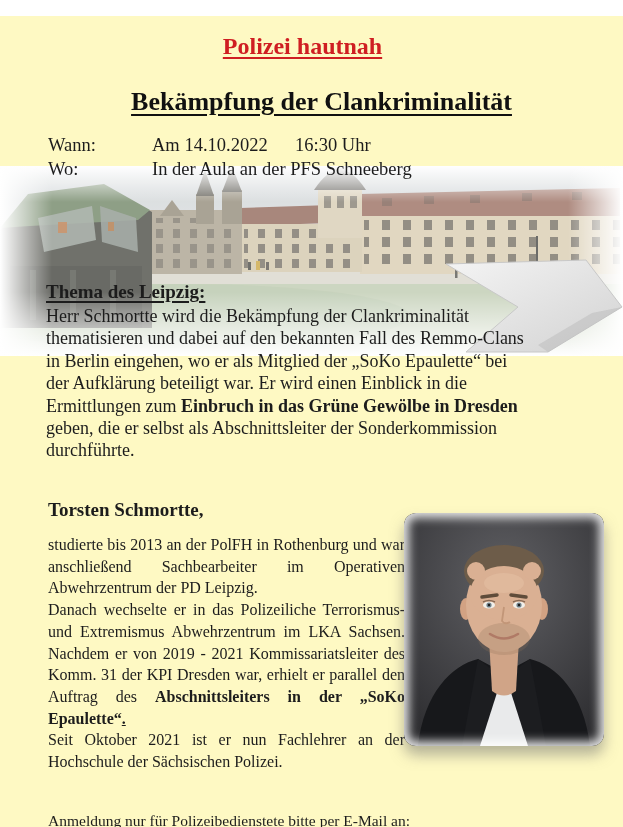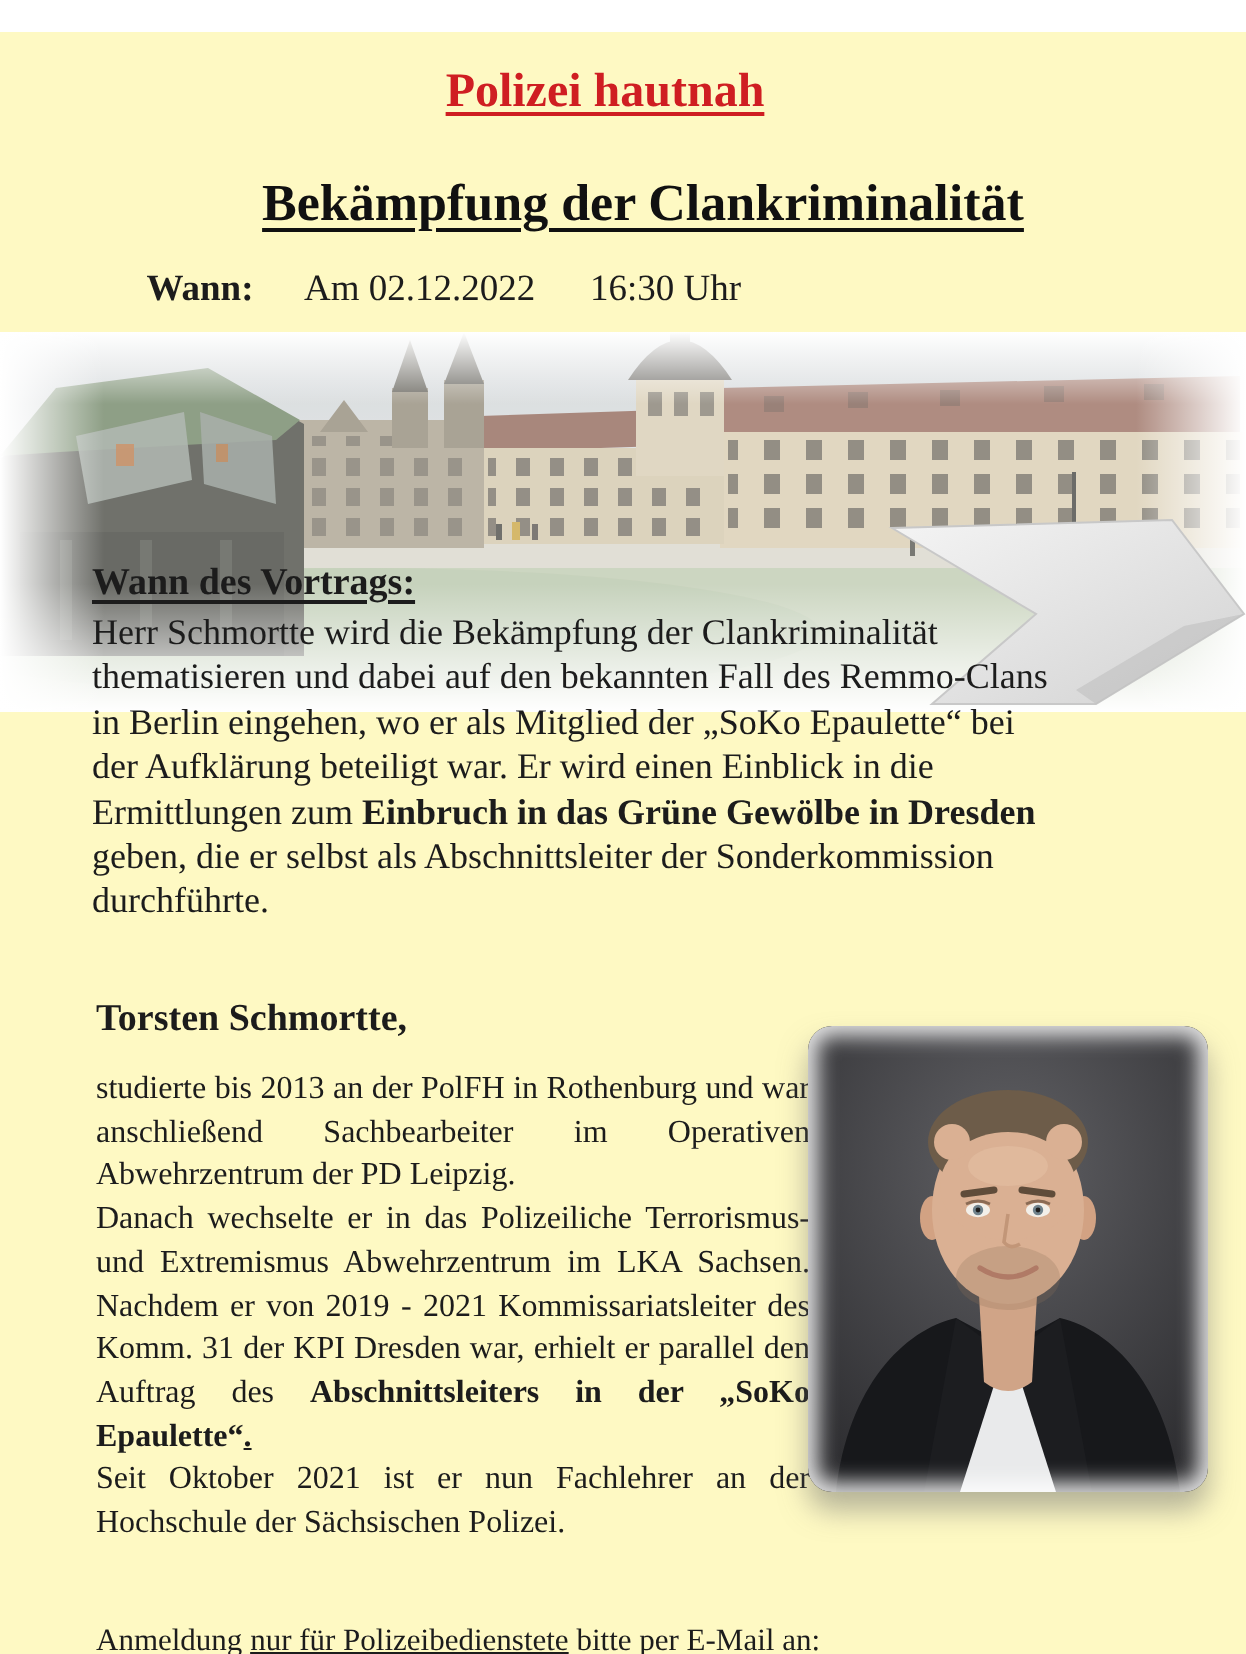--- a/index.html
+++ b/index.html
@@ -17,21 +17,21 @@
   }
   .logo { position:absolute; top:2px; left:468px; width:152px; height:76px; }
   .subtitle {
     position:absolute; top:71px; left:0; width:623px; text-align:center;
     font-size:26px; font-weight:bold; color:#111;
     text-decoration:underline; text-decoration-thickness:2px; text-underline-offset:4px;padding-left:20px;
   }
   
   .event { position:absolute; top:119px; left:48px; font-size:18.5px; z-index:2; }
   .event .row { height:24px; white-space:nowrap; }
-  .event .lbl { display:inline-block; width:104px; font-weight:bold;text-align:center; }
+  .event .lbl { display:inline-block; width:104px; font-weight:normal; }
   .event .val-date { display:inline-block; width:143px; }
   
   .banner { position:absolute; top:150px; left:0; width:623px; height:190px; z-index:0; }
   
   .thema-heading {
     position:absolute; top:265px; left:46px; font-size:19px; font-weight:bold; z-index:2;
     text-decoration:underline; text-decoration-thickness:2px; text-underline-offset:3px;
   }
   .thema-para {
     position:absolute; top:289px; left:46px; width:556px; z-index:2;
@@ -66,21 +66,24 @@
 
 <div class="page">
 
   <div class="title">Polizei hautnah</div>
 
 
   <div class="subtitle">Bekämpfung der Clankriminalität</div>
 
   <div class="event">
     <div class="row">
-      <span class="lbl">Wann:</span><span class="val-date">Am 02.12.2022</span><span>16:30 Uhr</span>
+      <span class="lbl">Wann:</span><span class="val-date">Am 14.10.2022</span><span>16:30 Uhr</span>
+    </div>
+    <div class="row">
+      <span class="lbl">Wo:</span><span>In der Aula an der PFS Schneeberg</span>
     </div>
   </div>
 
   <div class="banner">
     <svg width="623" height="190" viewBox="0 0 623 190">
       <defs>
         <linearGradient id="gsky" x1="0" y1="0" x2="0" y2="1">
           <stop offset="0" stop-color="#c8cdd0"></stop>
             <stop offset="1" stop-color="#e9ebea"></stop>
         </linearGradient>
@@ -177,21 +180,21 @@
       <rect x="0" y="0" width="52" height="190" fill="url(#gfL)"></rect>
       <rect x="568" y="0" width="55" height="190" fill="url(#gfR)"></rect>
 
       <g>
         <polygon points="446,98 586,94 622,141 548,186 466,186 518,141" fill="url(#garrow)" stroke="#c8c8c8" stroke-width="1"></polygon>
         <polygon points="548,186 622,141 592,147 538,179" fill="#bfbfbf" opacity="0.6"></polygon>
       </g>
     </svg>
   </div>
 
-  <div class="thema-heading">Wann des Vortrags:</div>
+  <div class="thema-heading">Thema des Leipzig:</div>
   <div class="thema-para"><span>Herr Schmortte wird die Bekämpfung der Clankriminalität</span><br><span>thematisieren und dabei auf den bekannten Fall des Remmo-Clans</span><br><span>in Berlin eingehen, wo er als Mitglied der „SoKo Epaulette“ bei</span><br><span>der Aufklärung beteiligt war. Er wird einen Einblick in die</span><br><span>Ermittlungen zum </span><span class="seg-b">Einbruch in das Grüne Gewölbe in Dresden</span><br><span>geben, die er selbst als Abschnittsleiter der Sonderkommission</span><br><span>durchführte.</span></div>
 
   <div class="speaker-name">Torsten Schmortte,</div>
   <div class="bio"><span>studierte bis 2013 an der PolFH in Rothenburg und war anschließend Sachbearbeiter im Operativen Abwehrzentrum der PD Leipzig.</span><br><span>Danach wechselte er in das Polizeiliche Terrorismus- und Extremismus Abwehrzentrum im LKA Sachsen. Nachdem er von 2019 - 2021 Kommissariatsleiter des Komm. 31 der KPI Dresden war, erhielt er parallel den Auftrag des </span><span class="seg-b">Abschnittsleiters in der „SoKo Epaulette“</span><span class="seg-b seg-u">.</span><br><span>Seit Oktober 2021 ist er nun Fachlehrer an der Hochschule der Sächsischen Polizei.</span></div>
 
   <div class="portrait">
     <svg width="200" height="233" viewBox="0 0 200 233">
       <defs>
         <radialGradient id="gport" cx="0.5" cy="0.3" r="0.85">
           <stop offset="0" stop-color="#606064"></stop>

